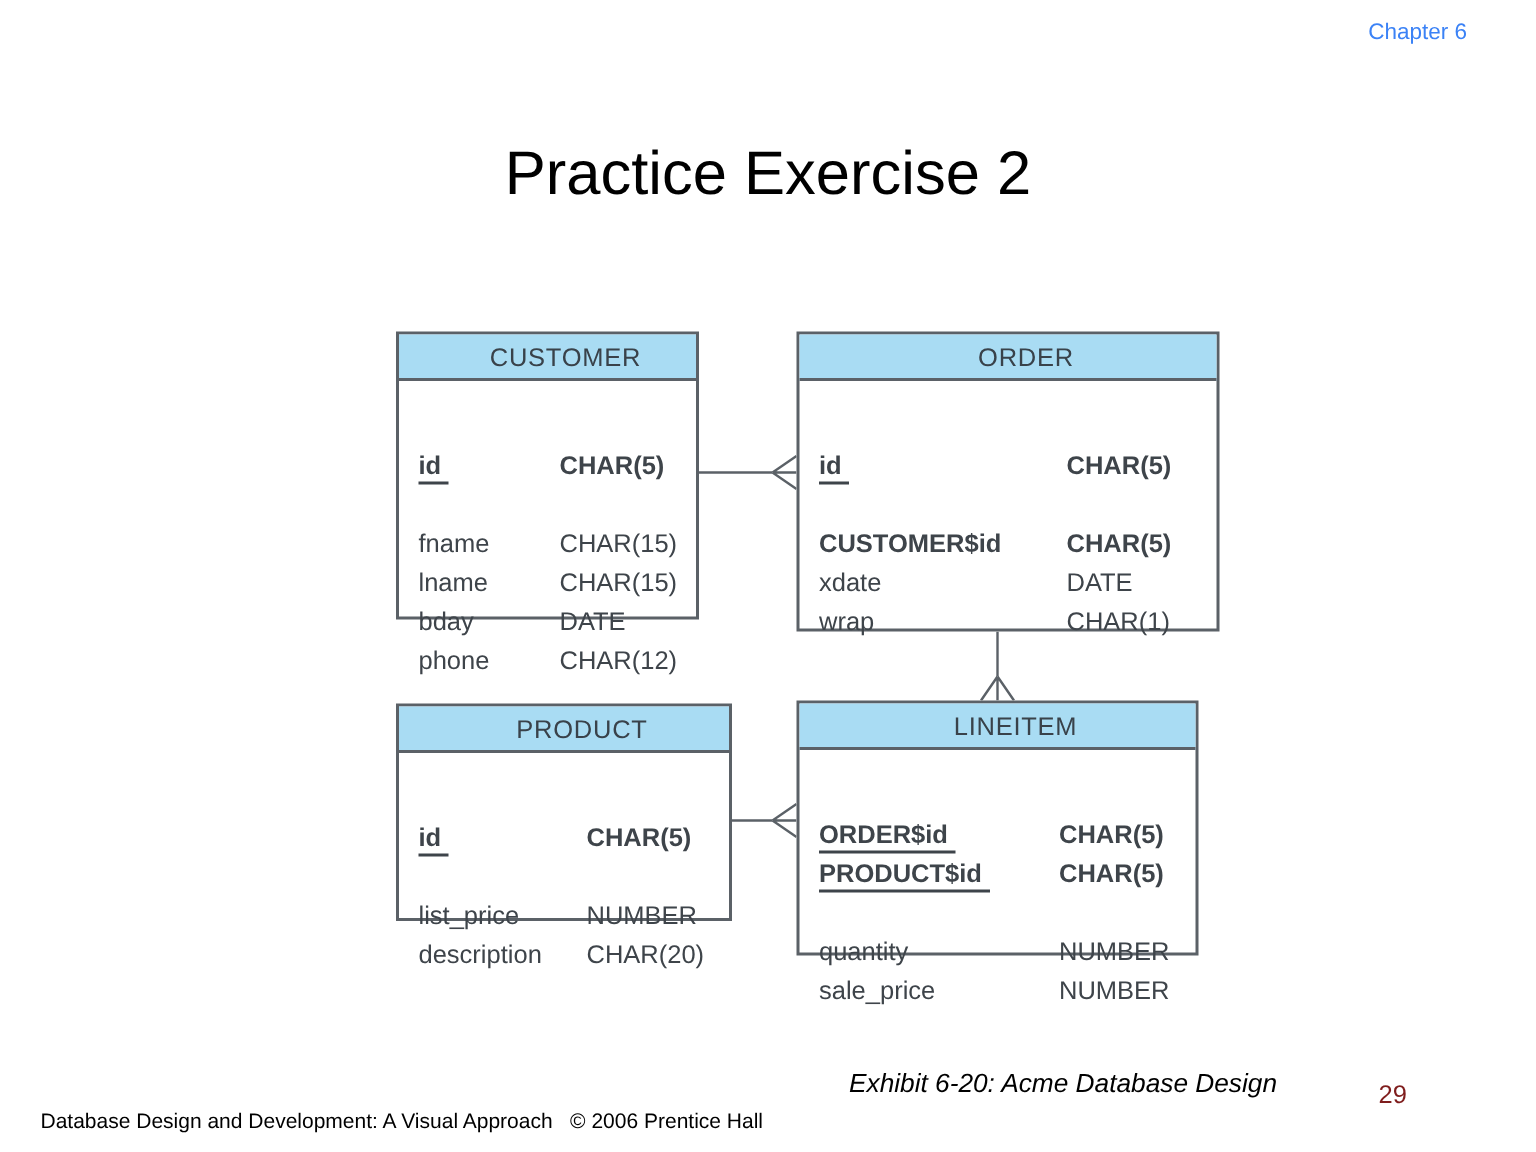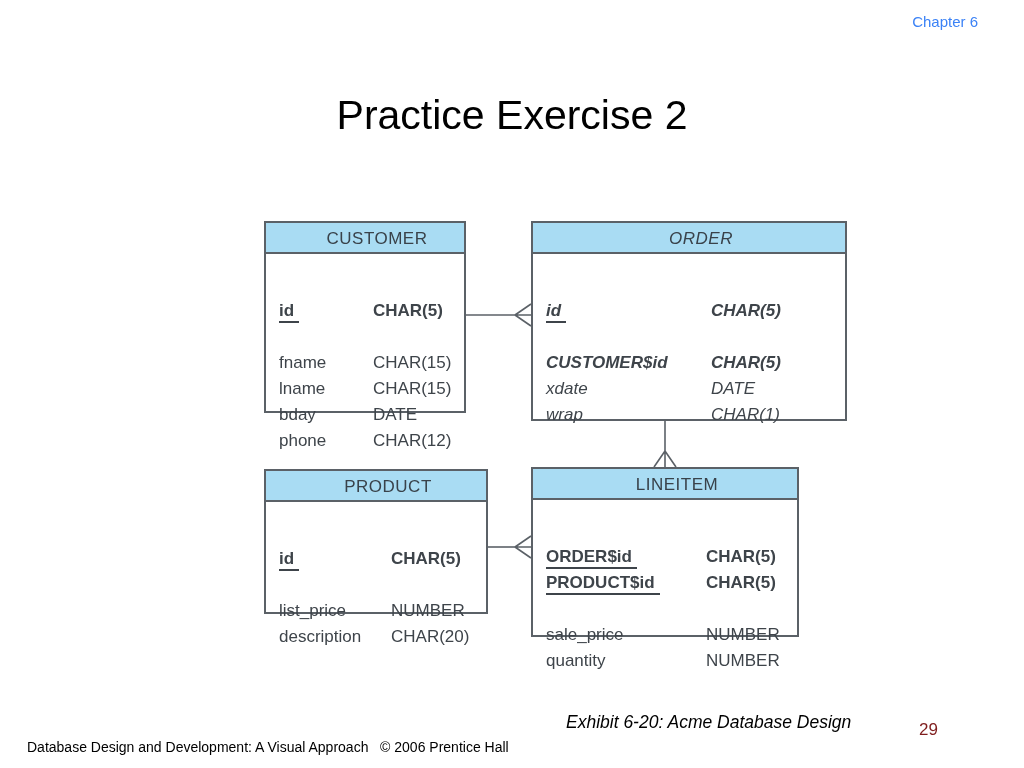--- a/index.html
+++ b/index.html
@@ -52,21 +52,21 @@
   .pk .nm {
     display:inline-block;
     border-bottom:2px solid #3e444a;
     padding-right:5px;
     line-height:21px;
     margin-top:2px;
   }
 
   .e-customer { left:264px; top:221px; width:202px; height:192px; }
   .e-customer .attr-name { width:94px; }
-  .e-order    { left:531px; top:221px; width:316px; height:200px;font-style:italic; }
+  .e-order    { left:531px; top:221px; width:282px; height:200px; }
   .e-order .attr-name { width:165px; }
   .e-product  { left:264px; top:469px; width:224px; height:145px; }
   .e-product .attr-name { width:112px; }
   .e-lineitem { left:531px; top:467px; width:268px; height:170px; }
   .e-lineitem .attr-name { width:160px; }
 
   .connectors { position:absolute; left:0; top:0; width:1024px; height:768px; pointer-events:none; }
   .connectors path { stroke:#5b6167; stroke-width:1.6; fill:none; }
 
   
@@ -151,22 +151,22 @@
   </div>
 
   <div class="entity e-lineitem">
     <div class="entity-header">
       <span>LINEITEM</span>
     </div>
     <div class="entity-body">
         <div class="row"><span class="attr-name pk bold"><span class="nm">ORDER$id</span></span><span class="attr-type bold">CHAR(5)</span></div>
         <div class="row"><span class="attr-name pk bold"><span class="nm">PRODUCT$id</span></span><span class="attr-type bold">CHAR(5)</span></div>
         <div class="spacer"></div>
+        <div class="row"><span class="attr-name"><span class="nm">quantity</span></span><span class="attr-type">NUMBER</span></div>
         <div class="row"><span class="attr-name"><span class="nm">sale_price</span></span><span class="attr-type">NUMBER</span></div>
-        <div class="row"><span class="attr-name"><span class="nm">quantity</span></span><span class="attr-type">NUMBER</span></div>
       </div>
   </div>
 
 </div>
 
 <div class="exhibit-caption">Exhibit 6-20: Acme Database Design</div>
 <div class="page-number">29</div>
 <div class="footer-credit">Database Design and Development: A Visual Approach   © 2006 Prentice Hall</div>
 
 </body></html>

